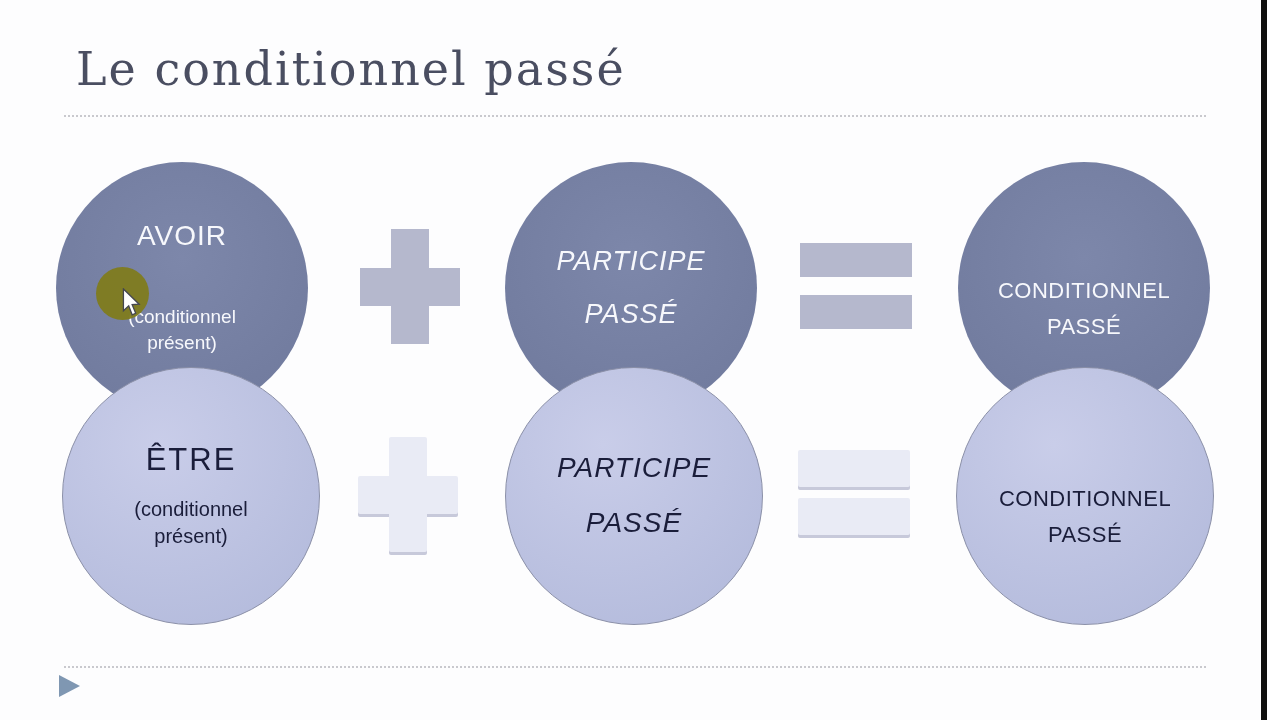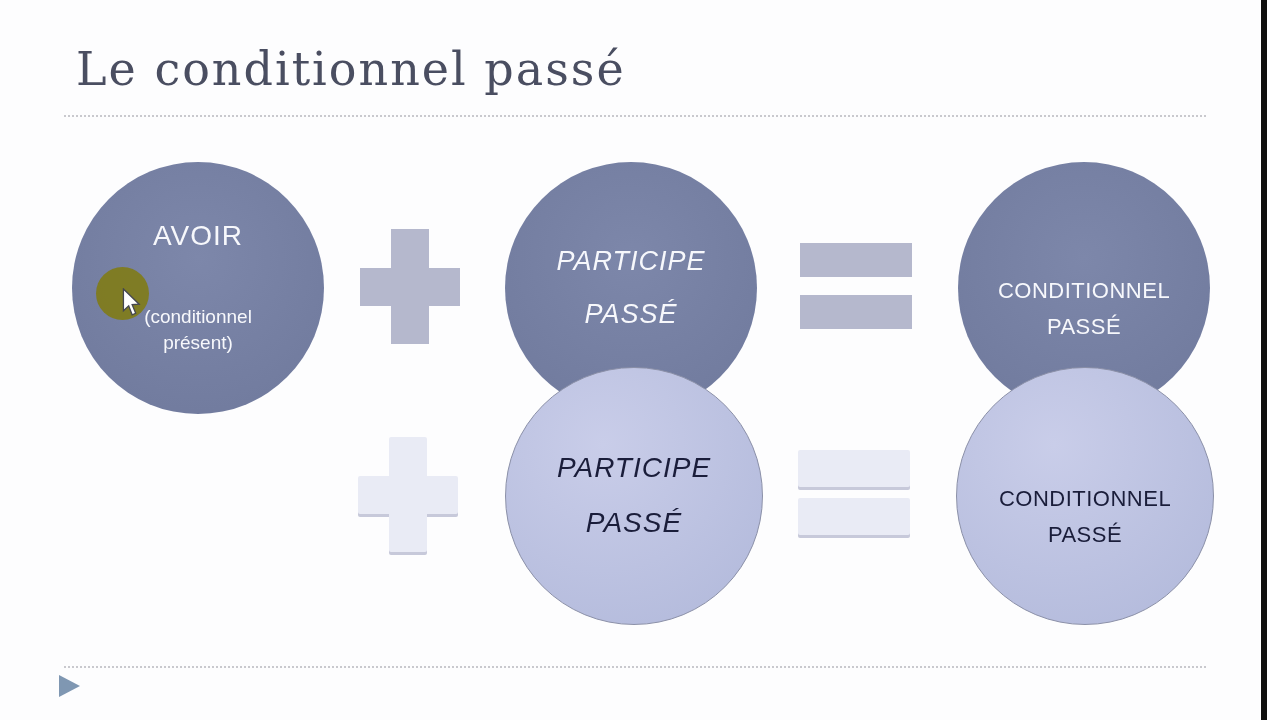--- a/index.html
+++ b/index.html
@@ -99,21 +99,21 @@
   }
 </style>
 </head>
 <body>
 
 <div class="slide">
 
   <div class="page-title">Le conditionnel passé</div>
   <div class="divider title-divider"></div>
 
-  <div class="circle dark" style="left:72px;gap:36px;">
+  <div class="circle dark" style="left:56px;gap:36px;">
     <div class="c-aux-main">AVOIR</div>
     <div class="c-aux-note">(conditionnel présent)</div>
   </div>
 
   <div class="plus dark" style="left:360px;top:229px;">
     <div class="ph"></div>
     <div class="pv"></div>
   </div>
 
   <div class="circle dark" style="left:505px;">
@@ -122,20 +122,24 @@
 
   <div class="equals dark" style="left:800px;top:243px;">
     <div class="bar bar1"></div>
     <div class="bar bar2"></div>
   </div>
 
   <div class="circle dark" style="left:958px;">
     <div class="c-result">CONDITIONNEL PASSÉ</div>
   </div>
 
+  <div class="circle light" style="left:62px;">
+    <div class="c-aux-main">ÊTRE</div>
+    <div class="c-aux-note">(conditionnel présent)</div>
+  </div>
 
   <div class="plus light" style="left:358px;top:437px;">
     <div class="ph"></div>
     <div class="pv"></div>
   </div>
 
   <div class="circle light" style="left:505px;">
     <div class="c-two-line">PARTICIPE PASSÉ</div>
   </div>
 

